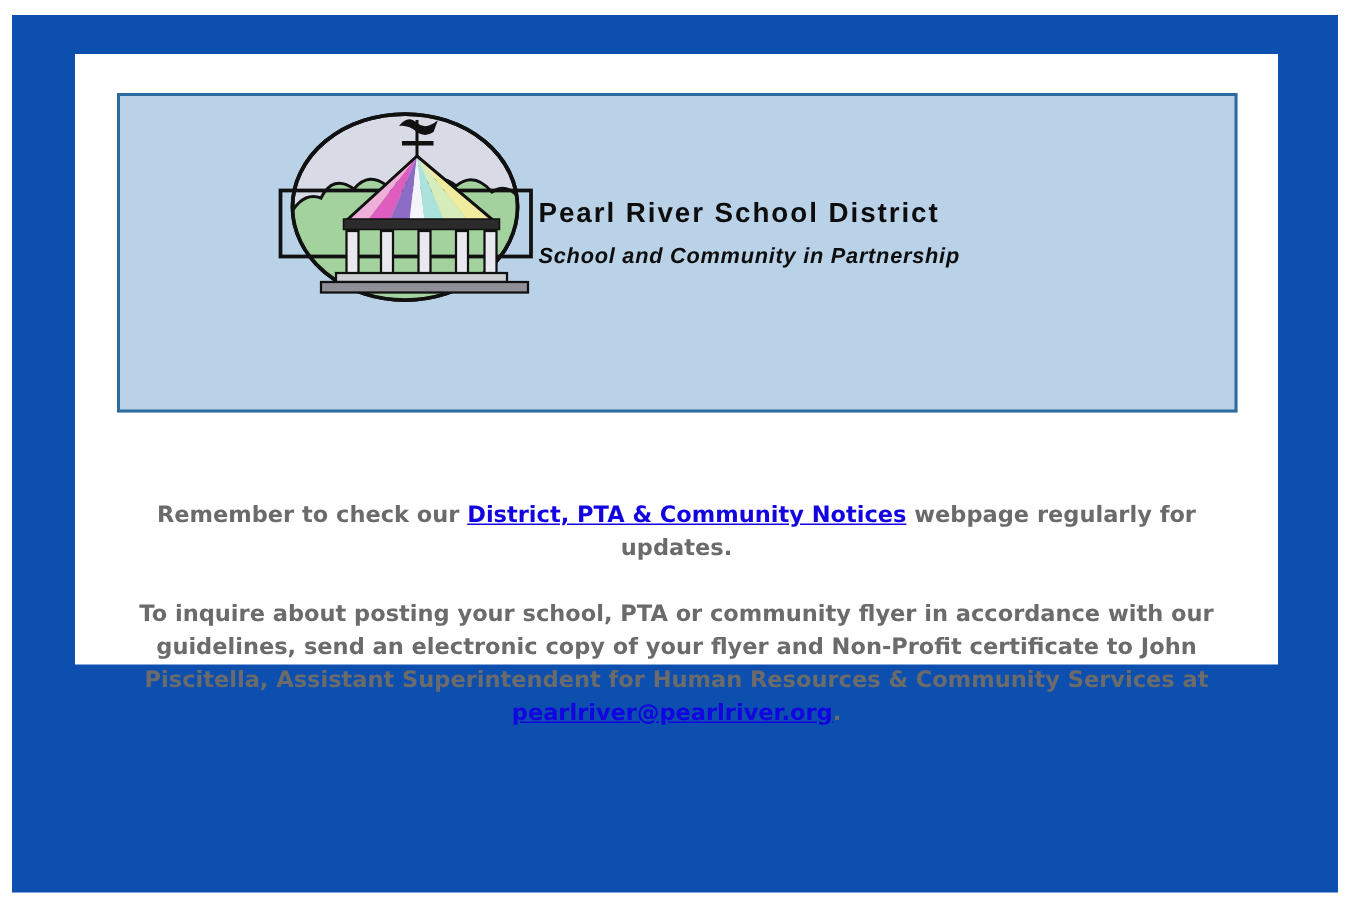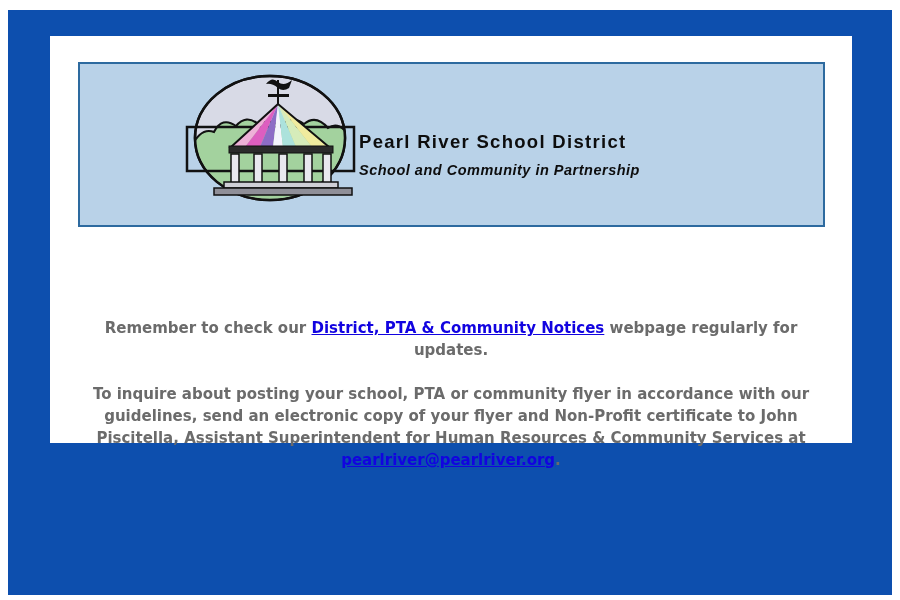--- a/index.html
+++ b/index.html
@@ -32,31 +32,31 @@
     letter-spacing: 0.5px;
   }
 
   .card-body {
     background: #ffffff;
     height: 407px;
     padding-top: 26px;
   }
 
   .logo-box {
-    width: 747px; height: 165px;
+    width: 747px; height: 213px;
     margin: 0 auto;
     background: #b9d2e8;
     border: 2px solid #2d6a9f;
   }
   .logo-box svg { display: block; }
 
   .content {
     width: 742px;
     margin: 0 auto;
-    padding-top: 90px;
+    padding-top: 57px;
     text-align: center;
     color: #6b6b6b;
     font-size: 15px;
     line-height: 22px;
     font-weight: bold;
   }
   .content p + p { margin-top: 22px; }
   .content a {
     color: #1203e0;
     text-decoration: underline;

